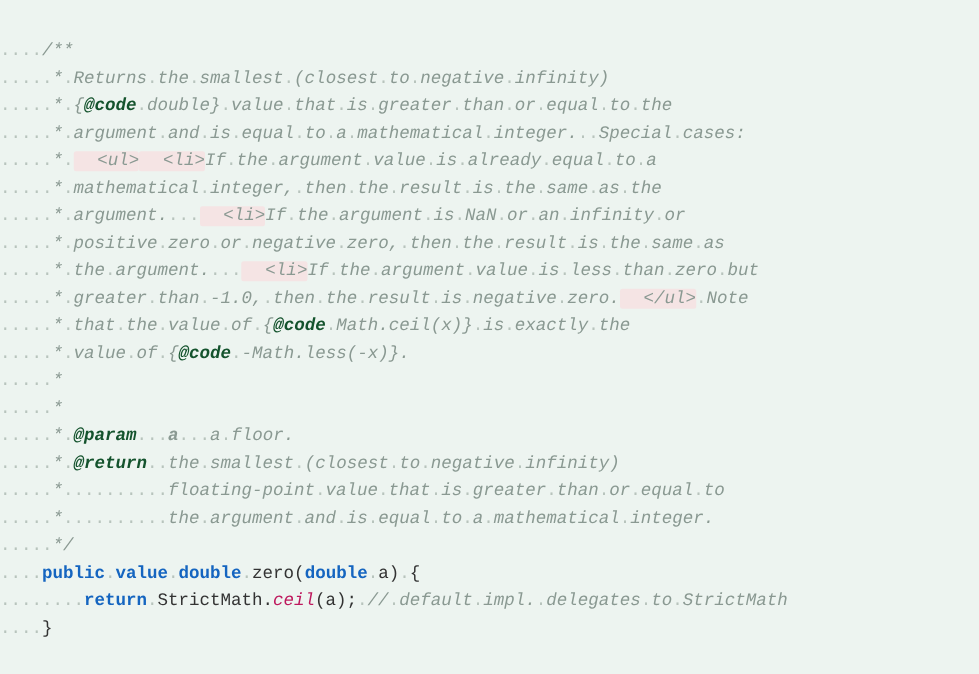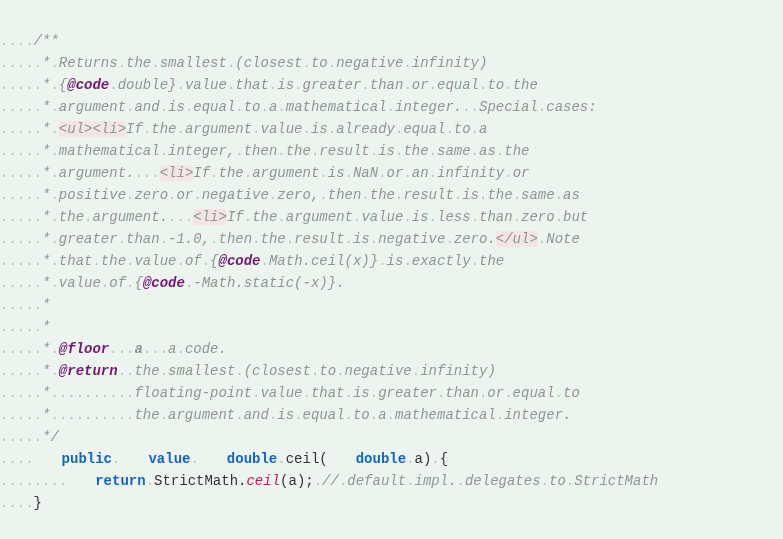--- a/index.html
+++ b/index.html
@@ -18,40 +18,40 @@
       font-style: italic;
     }
     .ws {
       color: #b8c4bd;
       font-style: normal;
     }
     .comment {
       color: #8a9992;
     }
     .doctag {
-      color: #701a75;
+      color: #14532d;
       font-weight: bold;
       font-style: italic;
     }
     .doctag-name {
       color: #8a9992;
       font-weight: bold;
       font-style: italic;
     }
     .htmltag {
       color: #8a9992;
       background: #f5e4e4;
       font-style: italic;
       border-radius: 2px;
+      padding-left: 19px;
     }
     .keyword {
       color: #1565c0;
       font-weight: bold;
       font-style: normal;
-      margin-left: 28px;
     }
     .plain {
       color: #333;
       font-style: normal;
     }
     .method-call {
       color: #be185d;
       font-style: italic;
     }
     .line-comment {
@@ -67,24 +67,24 @@
 <span class="ws">.....</span><span class="comment">*</span><span class="ws">.</span><span class="comment">Returns</span><span class="ws">.</span><span class="comment">the</span><span class="ws">.</span><span class="comment">smallest</span><span class="ws">.</span><span class="comment">(closest</span><span class="ws">.</span><span class="comment">to</span><span class="ws">.</span><span class="comment">negative</span><span class="ws">.</span><span class="comment">infinity)</span>
 <span class="ws">.....</span><span class="comment">*</span><span class="ws">.</span><span class="comment">{</span><span class="doctag">@code</span><span class="ws">.</span><span class="comment">double</span><span class="comment">}</span><span class="ws">.</span><span class="comment">value</span><span class="ws">.</span><span class="comment">that</span><span class="ws">.</span><span class="comment">is</span><span class="ws">.</span><span class="comment">greater</span><span class="ws">.</span><span class="comment">than</span><span class="ws">.</span><span class="comment">or</span><span class="ws">.</span><span class="comment">equal</span><span class="ws">.</span><span class="comment">to</span><span class="ws">.</span><span class="comment">the</span>
 <span class="ws">.....</span><span class="comment">*</span><span class="ws">.</span><span class="comment">argument</span><span class="ws">.</span><span class="comment">and</span><span class="ws">.</span><span class="comment">is</span><span class="ws">.</span><span class="comment">equal</span><span class="ws">.</span><span class="comment">to</span><span class="ws">.</span><span class="comment">a</span><span class="ws">.</span><span class="comment">mathematical</span><span class="ws">.</span><span class="comment">integer.</span><span class="ws">.</span><span class="ws">.</span><span class="comment">Special</span><span class="ws">.</span><span class="comment">cases:</span>
 <span class="ws">.....</span><span class="comment">*</span><span class="ws">.</span><span class="htmltag">&lt;ul&gt;</span><span class="htmltag">&lt;li&gt;</span><span class="comment">If</span><span class="ws">.</span><span class="comment">the</span><span class="ws">.</span><span class="comment">argument</span><span class="ws">.</span><span class="comment">value</span><span class="ws">.</span><span class="comment">is</span><span class="ws">.</span><span class="comment">already</span><span class="ws">.</span><span class="comment">equal</span><span class="ws">.</span><span class="comment">to</span><span class="ws">.</span><span class="comment">a</span>
 <span class="ws">.....</span><span class="comment">*</span><span class="ws">.</span><span class="comment">mathematical</span><span class="ws">.</span><span class="comment">integer,</span><span class="ws">.</span><span class="comment">then</span><span class="ws">.</span><span class="comment">the</span><span class="ws">.</span><span class="comment">result</span><span class="ws">.</span><span class="comment">is</span><span class="ws">.</span><span class="comment">the</span><span class="ws">.</span><span class="comment">same</span><span class="ws">.</span><span class="comment">as</span><span class="ws">.</span><span class="comment">the</span>
 <span class="ws">.....</span><span class="comment">*</span><span class="ws">.</span><span class="comment">argument.</span><span class="ws">..</span><span class="ws">.</span><span class="htmltag">&lt;li&gt;</span><span class="comment">If</span><span class="ws">.</span><span class="comment">the</span><span class="ws">.</span><span class="comment">argument</span><span class="ws">.</span><span class="comment">is</span><span class="ws">.</span><span class="comment">NaN</span><span class="ws">.</span><span class="comment">or</span><span class="ws">.</span><span class="comment">an</span><span class="ws">.</span><span class="comment">infinity</span><span class="ws">.</span><span class="comment">or</span>
 <span class="ws">.....</span><span class="comment">*</span><span class="ws">.</span><span class="comment">positive</span><span class="ws">.</span><span class="comment">zero</span><span class="ws">.</span><span class="comment">or</span><span class="ws">.</span><span class="comment">negative</span><span class="ws">.</span><span class="comment">zero,</span><span class="ws">.</span><span class="comment">then</span><span class="ws">.</span><span class="comment">the</span><span class="ws">.</span><span class="comment">result</span><span class="ws">.</span><span class="comment">is</span><span class="ws">.</span><span class="comment">the</span><span class="ws">.</span><span class="comment">same</span><span class="ws">.</span><span class="comment">as</span>
 <span class="ws">.....</span><span class="comment">*</span><span class="ws">.</span><span class="comment">the</span><span class="ws">.</span><span class="comment">argument.</span><span class="ws">..</span><span class="ws">.</span><span class="htmltag">&lt;li&gt;</span><span class="comment">If</span><span class="ws">.</span><span class="comment">the</span><span class="ws">.</span><span class="comment">argument</span><span class="ws">.</span><span class="comment">value</span><span class="ws">.</span><span class="comment">is</span><span class="ws">.</span><span class="comment">less</span><span class="ws">.</span><span class="comment">than</span><span class="ws">.</span><span class="comment">zero</span><span class="ws">.</span><span class="comment">but</span>
 <span class="ws">.....</span><span class="comment">*</span><span class="ws">.</span><span class="comment">greater</span><span class="ws">.</span><span class="comment">than</span><span class="ws">.</span><span class="comment">-1.0,</span><span class="ws">.</span><span class="comment">then</span><span class="ws">.</span><span class="comment">the</span><span class="ws">.</span><span class="comment">result</span><span class="ws">.</span><span class="comment">is</span><span class="ws">.</span><span class="comment">negative</span><span class="ws">.</span><span class="comment">zero.</span><span class="htmltag">&lt;/ul&gt;</span><span class="ws">.</span><span class="comment">Note</span>
 <span class="ws">.....</span><span class="comment">*</span><span class="ws">.</span><span class="comment">that</span><span class="ws">.</span><span class="comment">the</span><span class="ws">.</span><span class="comment">value</span><span class="ws">.</span><span class="comment">of</span><span class="ws">.</span><span class="comment">{</span><span class="doctag">@code</span><span class="ws">.</span><span class="comment">Math.ceil(x)</span><span class="comment">}</span><span class="ws">.</span><span class="comment">is</span><span class="ws">.</span><span class="comment">exactly</span><span class="ws">.</span><span class="comment">the</span>
-<span class="ws">.....</span><span class="comment">*</span><span class="ws">.</span><span class="comment">value</span><span class="ws">.</span><span class="comment">of</span><span class="ws">.</span><span class="comment">{</span><span class="doctag">@code</span><span class="ws">.</span><span class="comment">-Math.static(-x)</span><span class="comment">}</span><span class="comment">.</span>
+<span class="ws">.....</span><span class="comment">*</span><span class="ws">.</span><span class="comment">value</span><span class="ws">.</span><span class="comment">of</span><span class="ws">.</span><span class="comment">{</span><span class="doctag">@code</span><span class="ws">.</span><span class="comment">-Math.less(-x)</span><span class="comment">}</span><span class="comment">.</span>
 <span class="ws">.....</span><span class="comment">*</span>
 <span class="ws">.....</span><span class="comment">*</span>
-<span class="ws">.....</span><span class="comment">*</span><span class="ws">.</span><span class="doctag">@floor</span><span class="ws">...</span><span class="doctag-name">a</span><span class="ws">...</span><span class="comment">a</span><span class="ws">.</span><span class="comment">code.</span>
+<span class="ws">.....</span><span class="comment">*</span><span class="ws">.</span><span class="doctag">@param</span><span class="ws">...</span><span class="doctag-name">a</span><span class="ws">...</span><span class="comment">a</span><span class="ws">.</span><span class="comment">floor.</span>
 <span class="ws">.....</span><span class="comment">*</span><span class="ws">.</span><span class="doctag">@return</span><span class="ws">..</span><span class="comment">the</span><span class="ws">.</span><span class="comment">smallest</span><span class="ws">.</span><span class="comment">(closest</span><span class="ws">.</span><span class="comment">to</span><span class="ws">.</span><span class="comment">negative</span><span class="ws">.</span><span class="comment">infinity)</span>
 <span class="ws">.....</span><span class="comment">*</span><span class="ws">..........</span><span class="comment">floating-point</span><span class="ws">.</span><span class="comment">value</span><span class="ws">.</span><span class="comment">that</span><span class="ws">.</span><span class="comment">is</span><span class="ws">.</span><span class="comment">greater</span><span class="ws">.</span><span class="comment">than</span><span class="ws">.</span><span class="comment">or</span><span class="ws">.</span><span class="comment">equal</span><span class="ws">.</span><span class="comment">to</span>
 <span class="ws">.....</span><span class="comment">*</span><span class="ws">..........</span><span class="comment">the</span><span class="ws">.</span><span class="comment">argument</span><span class="ws">.</span><span class="comment">and</span><span class="ws">.</span><span class="comment">is</span><span class="ws">.</span><span class="comment">equal</span><span class="ws">.</span><span class="comment">to</span><span class="ws">.</span><span class="comment">a</span><span class="ws">.</span><span class="comment">mathematical</span><span class="ws">.</span><span class="comment">integer.</span>
 <span class="ws">.....</span><span class="comment">*/</span>
-<span class="ws">....</span><span class="keyword">public</span><span class="ws">.</span><span class="keyword">value</span><span class="ws">.</span><span class="keyword">double</span><span class="ws">.</span><span class="plain">ceil(</span><span class="keyword">double</span><span class="ws">.</span><span class="plain">a)</span><span class="ws">.</span><span class="plain">{</span>
+<span class="ws">....</span><span class="keyword">public</span><span class="ws">.</span><span class="keyword">value</span><span class="ws">.</span><span class="keyword">double</span><span class="ws">.</span><span class="plain">zero(</span><span class="keyword">double</span><span class="ws">.</span><span class="plain">a)</span><span class="ws">.</span><span class="plain">{</span>
 <span class="ws">........</span><span class="keyword">return</span><span class="ws">.</span><span class="plain">StrictMath.</span><span class="method-call">ceil</span><span class="plain">(a);</span><span class="ws">.</span><span class="line-comment">//</span><span class="ws">.</span><span class="line-comment">default</span><span class="ws">.</span><span class="line-comment">impl.</span><span class="ws">.</span><span class="line-comment">delegates</span><span class="ws">.</span><span class="line-comment">to</span><span class="ws">.</span><span class="line-comment">StrictMath</span>
 <span class="ws">....</span><span class="plain">}</span>
 </div>
 
 </body></html>

